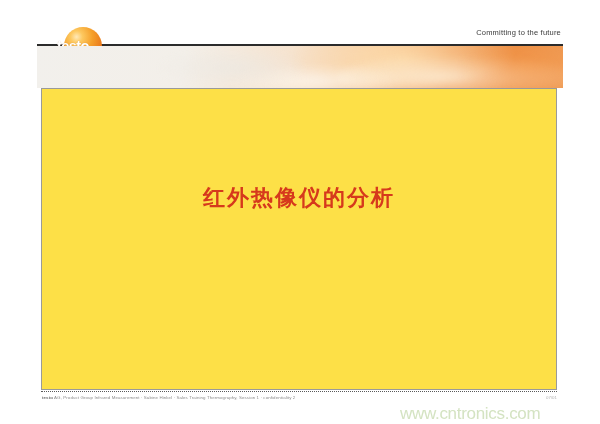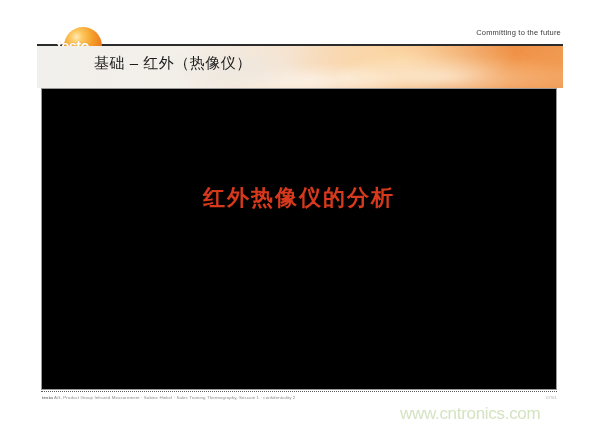--- a/index.html
+++ b/index.html
@@ -128,21 +128,21 @@
   }
 
   
   .content-box {
     position: absolute;
     left: 4px;
     top: 70px;
     width: 516px;
     height: 302px;
     border: 1px solid #9a9a9a;
-    background: #000000;
+    background: #fde047;
     box-sizing: border-box;
   }
   .headline {
     position: absolute;
     left: 0;
     right: 0;
     top: 94px;
     text-align: center;
     font-size: 22px;
     font-weight: bold;
@@ -203,21 +203,20 @@
   </div>
 
   <div class="title-banner">
     <div class="wisp w1"></div>
     <div class="wisp w2"></div>
     <div class="wisp w3"></div>
     <div class="wisp w4"></div>
     <div class="wisp w5"></div>
   </div>
 
-  <div class="slide-title">基础 – 红外（热像仪）</div>
 
   <div class="content-box">
     <div class="headline">红外热像仪的分析</div>
   </div>
 
   <div class="footer-rule"></div>
 
   <div class="footer-text"><b>testo</b><span> AG, Product Group Infrared Measurement · Sabine Hinkel · Sales Training Thermography, Session 1 · confidentiality 2</span></div>
 
   <div class="footer-page">07/01</div>

